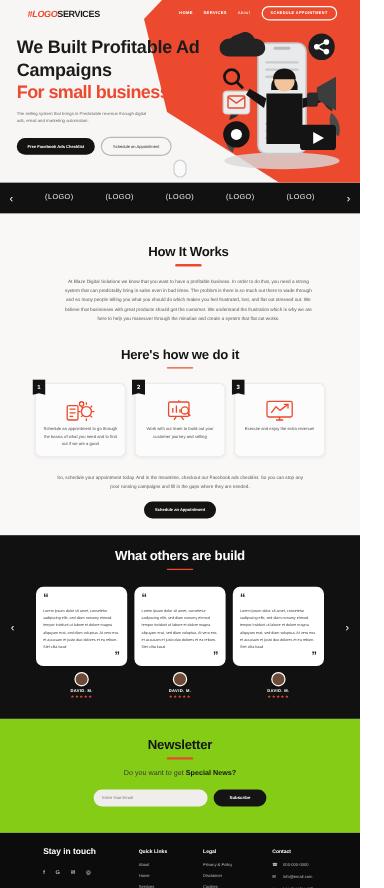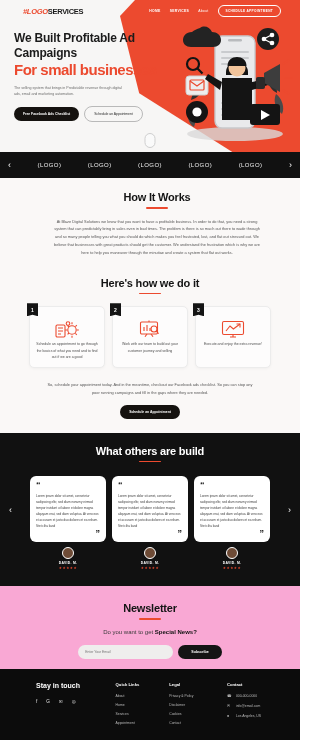--- a/index.html
+++ b/index.html
@@ -51,21 +51,21 @@
     font-size: 3.4px; color: #ffffff; text-decoration: none;
     letter-spacing: .3px; font-weight: 600;
   }
   .nav a.plain { font-weight: 400; }
   .nav .cta {
     border: .6px solid #ffffff; border-radius: 10px;
     padding: 3px 7px; font-size: 3.2px;
   }
   .hero-body { position: relative; z-index: 3; padding: 9px 0 0 14px; width: 175px; }
   .hero-h1 {
-    font-size: 12px; font-weight: 600; color: #1b1b1b;
+    font-size: 15px; font-weight: 600; color: #1b1b1b;
     letter-spacing: -.2px; line-height: 1.25;
   }
   .hero-h2 {
     font-size: 15px; font-weight: 800; color: #ec4a2f;
     letter-spacing: -.5px; line-height: 1.1; margin-top: 1px;
     white-space: nowrap;
   }
   .hero-sub {
     font-size: 3.6px; color: #6d6d6d; line-height: 1.75;
     margin-top: 6px; width: 115px;
@@ -96,21 +96,21 @@
     padding: 0 8px;
   }
   .logostrip .arw { color: #fff; font-size: 9px; line-height: 1; cursor: pointer; }
   .logostrip .brand {
     color: #f0f0f0; font-size: 6px; letter-spacing: .4px;
     font-variant: small-caps;
   }
 
   
   .section-light { background: #faf8f7; position: relative; overflow: hidden; }
-  .howworks { padding: 13px 0 14px; text-align: center; position: relative; margin-left: 14px; }
+  .howworks { padding: 26px 0 14px; text-align: center; position: relative; margin-left: 14px; }
   .h2 {
     font-size: 11px; font-weight: 700; color: #141414; letter-spacing: -.2px;
   }
   .rule { width: 22px; height: 1.6px; background: #ec4a2f; margin: 4px auto 0; border-radius: 2px; }
   .howworks p {
     font-size: 3.9px; color: #555; line-height: 2; margin: 9px auto 0;
     width: 212px; text-align: center;
   }
 
   
@@ -159,21 +159,21 @@
   .tname { color: #ffffff; font-size: 3.4px; font-weight: 700; letter-spacing: .3px; text-align: center; margin-top: 7px; }
   .stars { color: #ec4a2f; font-size: 3.6px; letter-spacing: .5px; text-align: center; margin-top: 1px; }
   .tarrow {
     position: absolute; top: 50%; transform: translateY(-50%);
     color: #ffffff; font-size: 9px; cursor: pointer;
   }
   .tarrow.left { left: 9px; }
   .tarrow.right { right: 9px; }
 
   
-  .news { background: #f9a8d4; padding: 16px 0 10px; text-align: center; }
+  .news { background: #84cc16; padding: 16px 0 22px; text-align: center; }
   .news-sub { font-size: 6px; color: #3a3a3a; margin-top: 9px; }
   .news-sub b { font-weight: 700; color: #141414; }
   .news-form { display: flex; justify-content: center; align-items: center; gap: 5px; margin-top: 10px; }
   .news-input {
     width: 95px; height: 14px; border-radius: 8px; border: none;
     background: #efeeed; font-size: 3.4px; color: #8a8a8a; padding: 0 7px;
     font-family: "Liberation Sans", sans-serif;
   }
   .news-btn {
     height: 14px; padding: 0 13px; border-radius: 8px; border: none;

